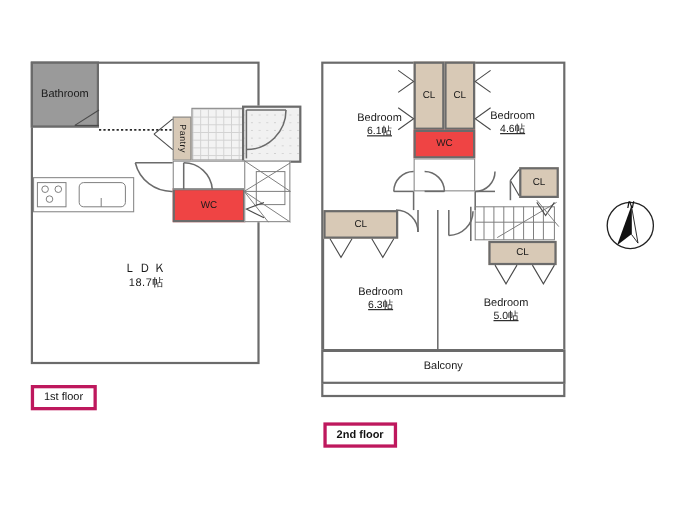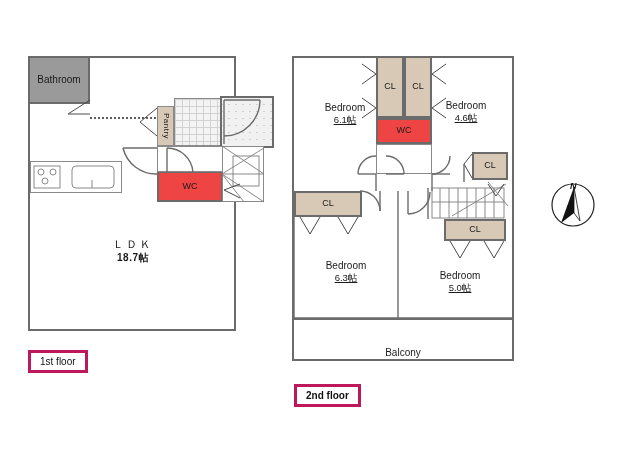--- a/index.html
+++ b/index.html
@@ -15,21 +15,21 @@
   .wall{border:2px solid #6b6b6b;}
   .thin{border:1px solid #8a8a8a;}
   .gray{background:#9a9a9a;}
   .tan{background:#d8c9b6;}
   .lgray{background:#ef4444;}
   .white{background:#ffffff;}
   .lbl{font-size:10px;white-space:nowrap;}
   .lbl-sm{font-size:9px;white-space:nowrap;}
   .lbl-jp{font-size:9.5px;white-space:nowrap;text-decoration:underline;}
   .ldk-t{font-size:11px;letter-spacing:2.5px;}
-  .ldk-s{font-size:10px;letter-spacing:0.5px;font-weight:bold;}
+  .ldk-s{font-size:10px;letter-spacing:0.5px;}
 
   
   .floor-cap{position:absolute;border:3px solid #be185d;background:#fff;
              font-size:10px;padding:3px 9px;color:#111;}
 
   
   .tile{
     background-color:#f3f3f3;
     background-image:linear-gradient(to right, #d2d2d2 1px, transparent 1px),
                      linear-gradient(to bottom, #d2d2d2 1px, transparent 1px);
@@ -47,21 +47,21 @@
   .ln2{stroke:#6b6b6b;stroke-width:1.4;fill:none;}
   .lnthin{stroke:#7d7d7d;stroke-width:0.9;fill:none;}
 </style>
 </head>
 <body>
 
 <div class="plan" style="left:28px;top:56px;width:235px;height:275px;">
 
   <div class="room wall white" style="left:0;top:0;width:208px;height:275px;"></div>
 
-  <div class="room wall gray" style="left:0;top:0;width:62px;height:48px;">
+  <div class="room wall gray" style="left:0;top:0;width:62px;height:60px;">
     <span class="lbl">Bathroom</span>
   </div>
 
 
 
   <div class="room thin tile" style="left:146px;top:42px;width:48px;height:48px;"></div>
 
   <div class="room wall xhatch" style="left:192px;top:40px;width:54px;height:52px;"></div>
 
   <div class="room thin tan" style="left:129px;top:50px;width:17px;height:40px;">
@@ -166,21 +166,21 @@
   <div class="room" style="left:12px;top:198px;width:84px;height:36px;">
     <span class="lbl">Bedroom</span>
     <span class="lbl-jp">6.3帖</span>
   </div>
 
   <div class="room" style="left:126px;top:208px;width:84px;height:36px;">
     <span class="lbl">Bedroom</span>
     <span class="lbl-jp">5.0帖</span>
   </div>
 
-  <div class="room wall white" style="left:0;top:262px;width:222px;height:43px;justify-content:flex-end;">
+  <div class="room wall white" style="left:0;top:262px;width:222px;height:31px;">
     <span class="lbl">Balcony</span>
   </div>
 
   <svg style="left:0;top:0;width:230px;height:310px;">
 
     <line class="ln2" x1="84" y1="118" x2="84" y2="135"></line>
     <line class="ln2" x1="140" y1="118" x2="140" y2="135"></line>
     <line class="ln2" x1="2" y1="161" x2="2" y2="262"></line>
     <line class="ln2" x1="106" y1="135" x2="106" y2="262"></line>
     <line class="ln2" x1="2" y1="262" x2="220" y2="262"></line>

